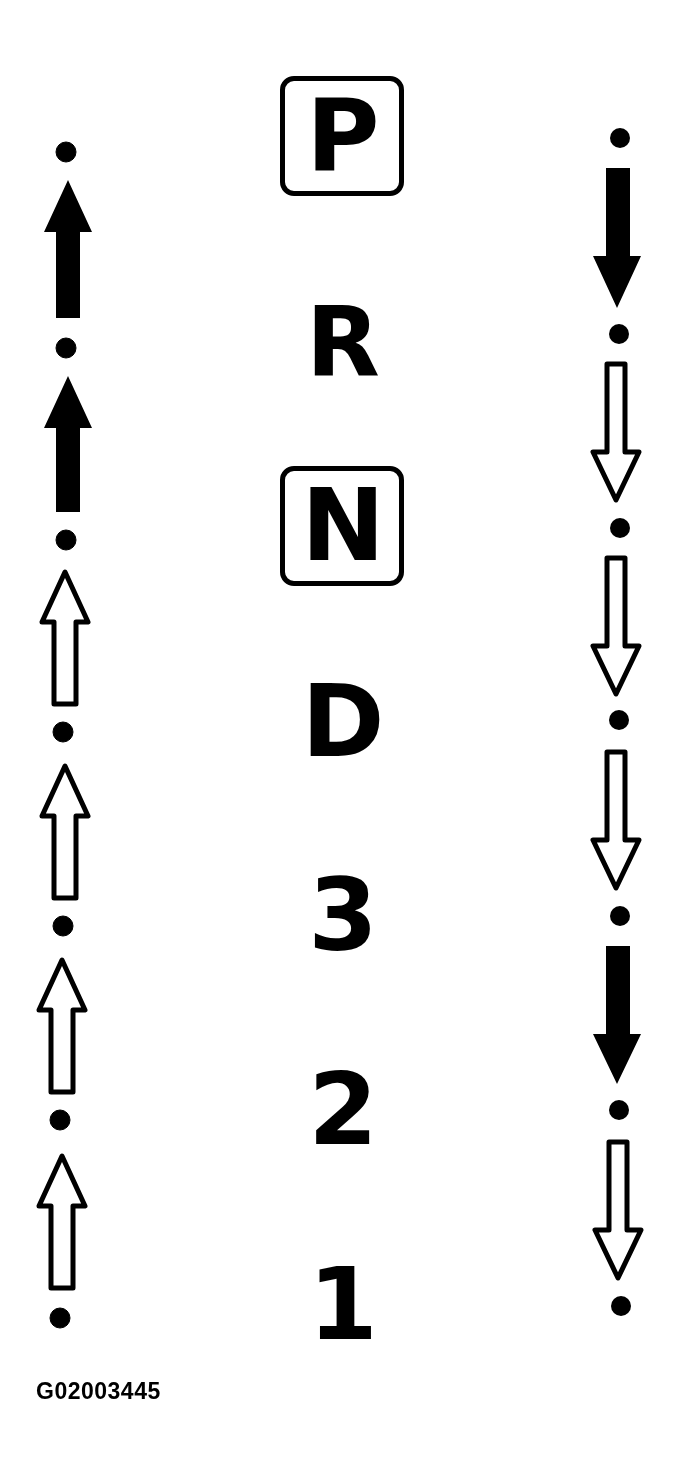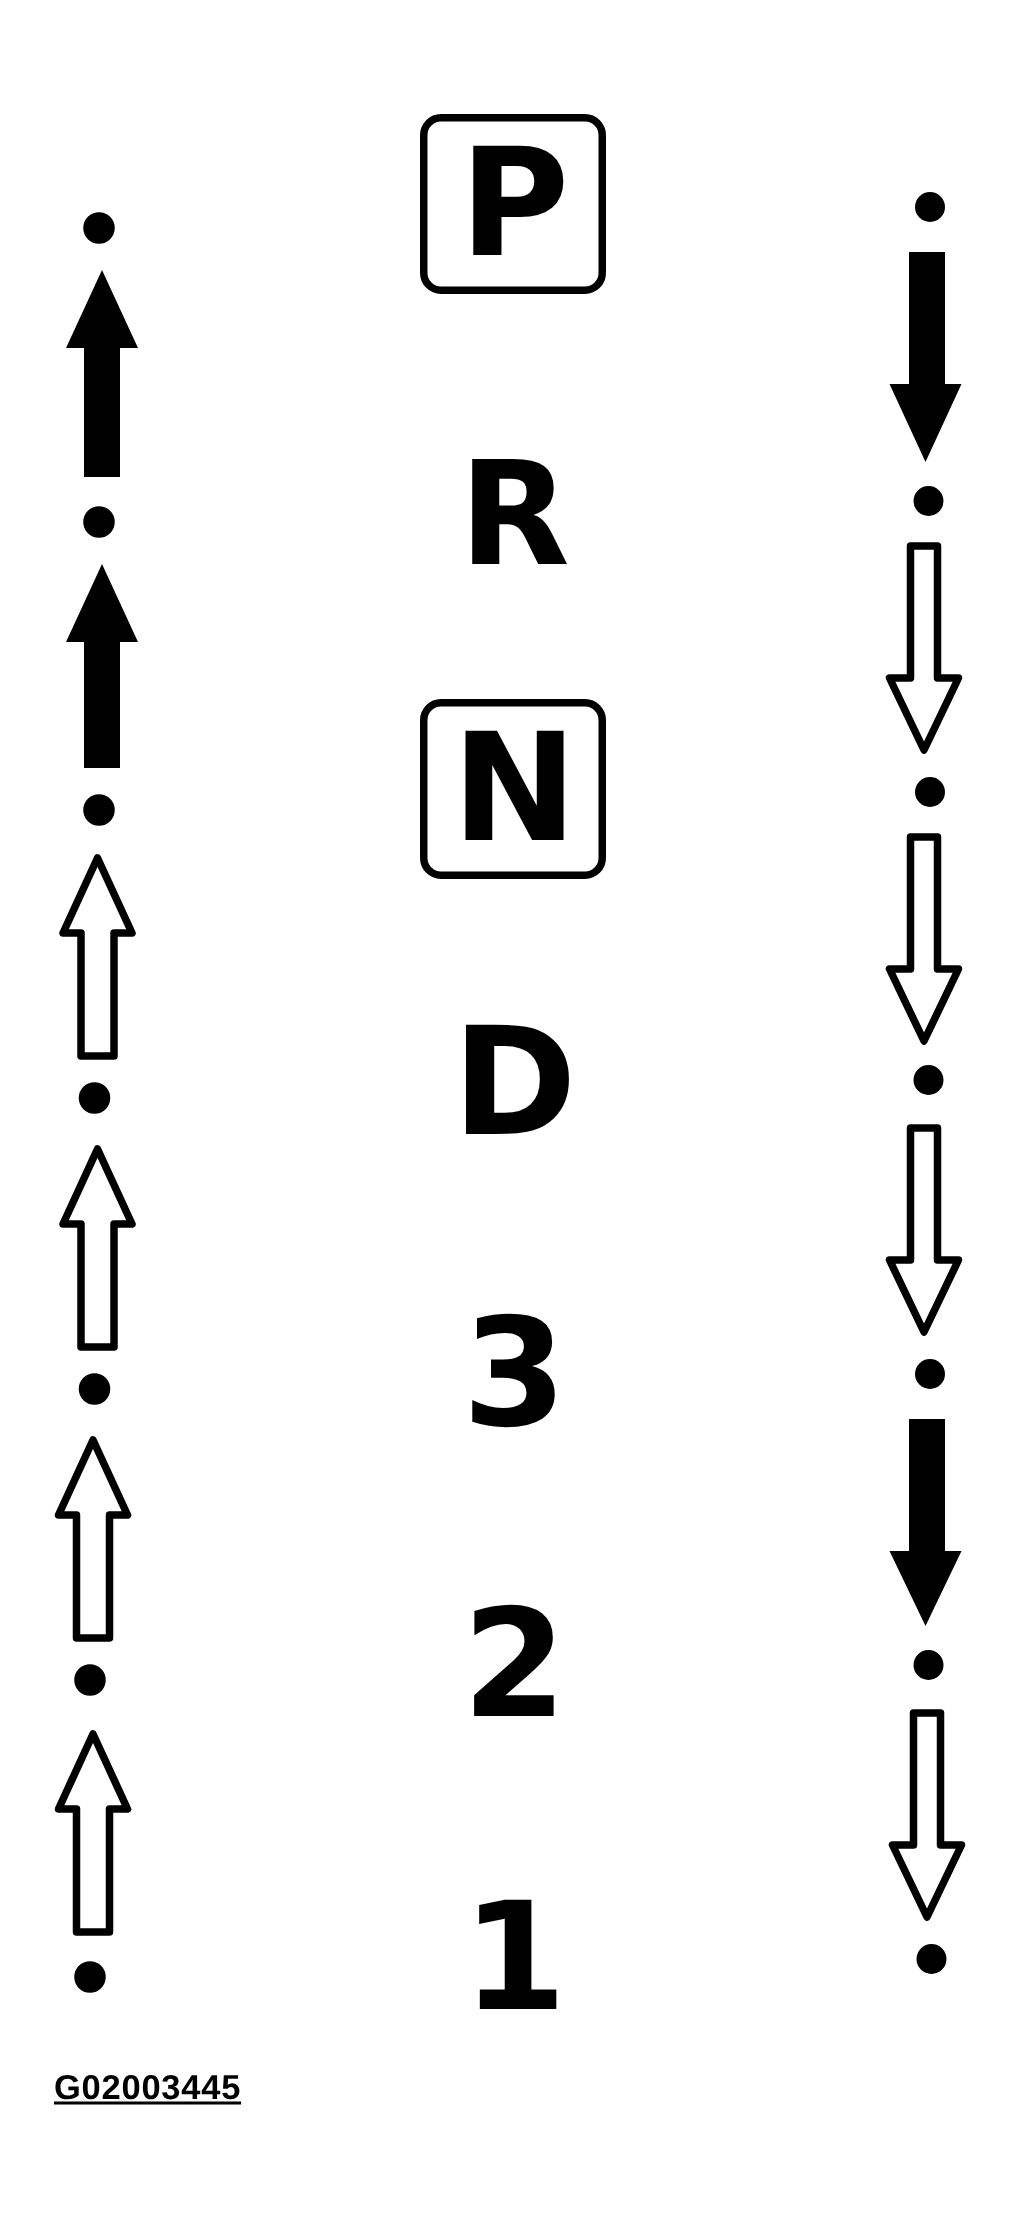--- a/index.html
+++ b/index.html
@@ -26,21 +26,20 @@
     }
     .fig-id {
       position: absolute;
       left: 36px;
       top: 1378px;
       font-family: "Liberation Sans", sans-serif;
       font-weight: bold;
       font-size: 23px;
       color: #000;
       letter-spacing: 0.5px;
-      text-decoration: underline;
     }
     svg.col { position: absolute; top: 0; }
   </style>
 </head>
 <body>
 
 <div style="position:absolute;left:0;top:0;width:679px;height:1479px;">
 
   <div class="boxed" style="top:76px;"></div>
   <div class="gear-label" style="top:86px;">P</div>

